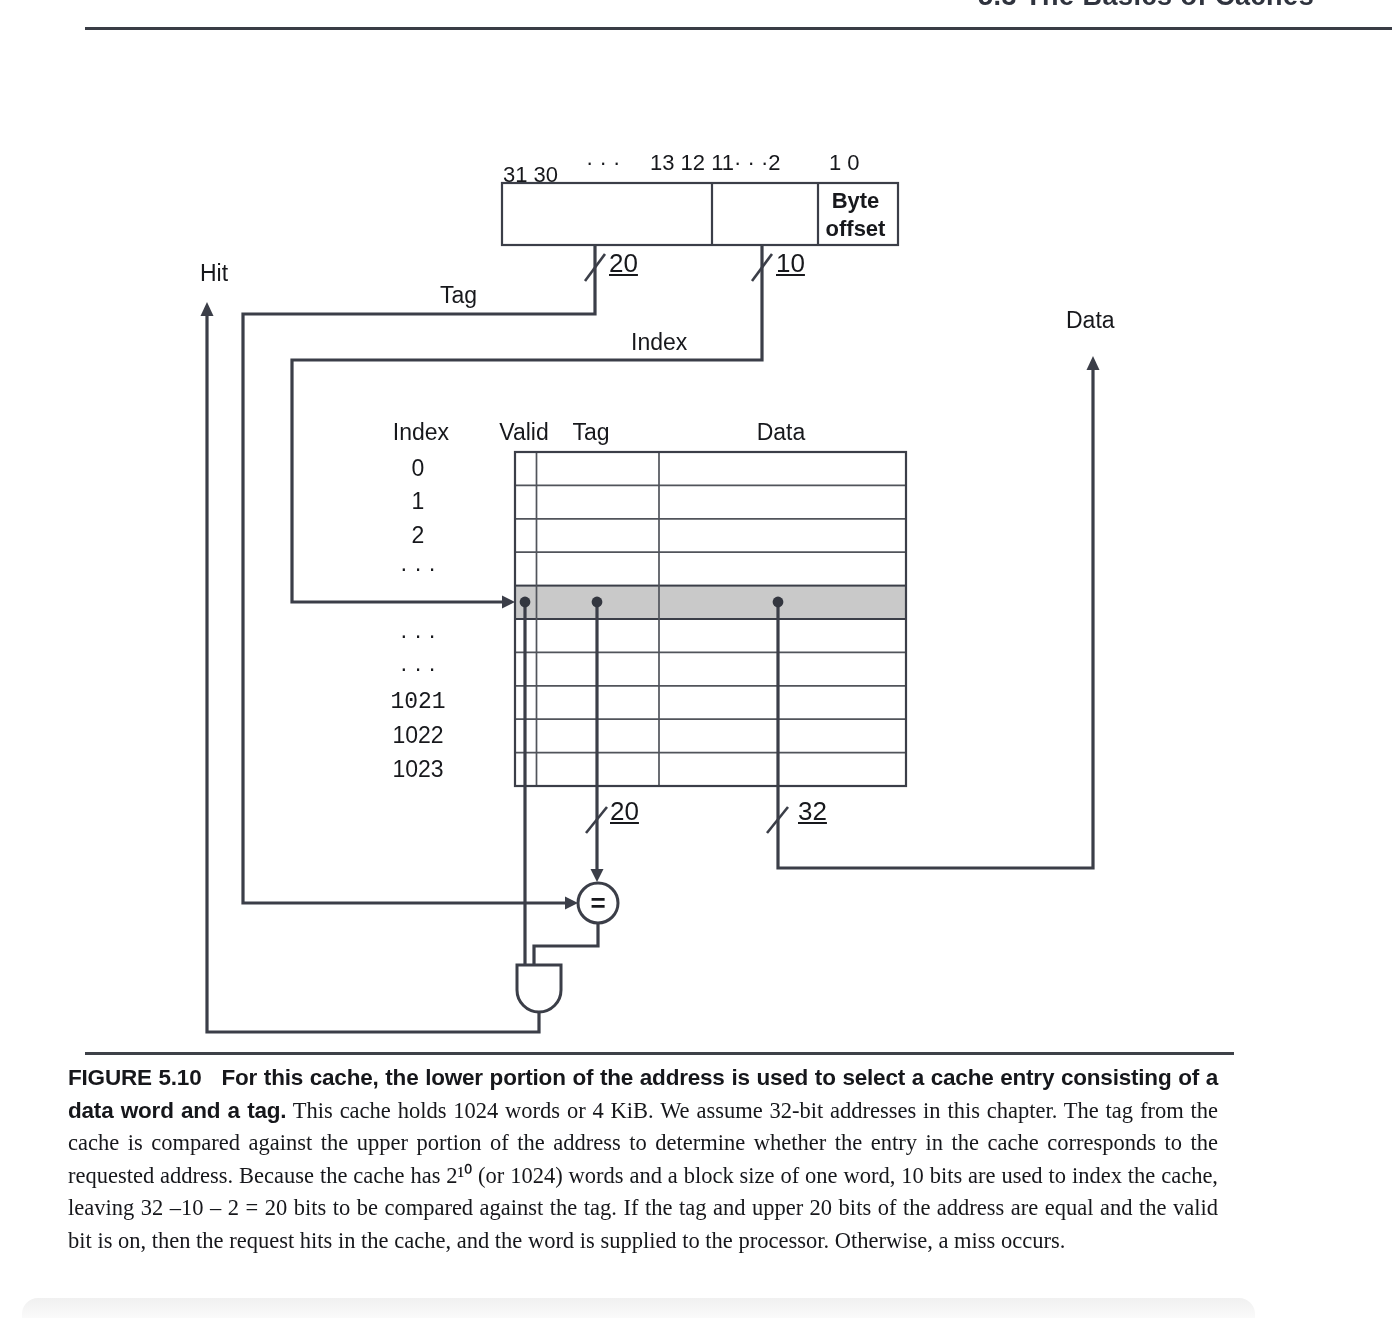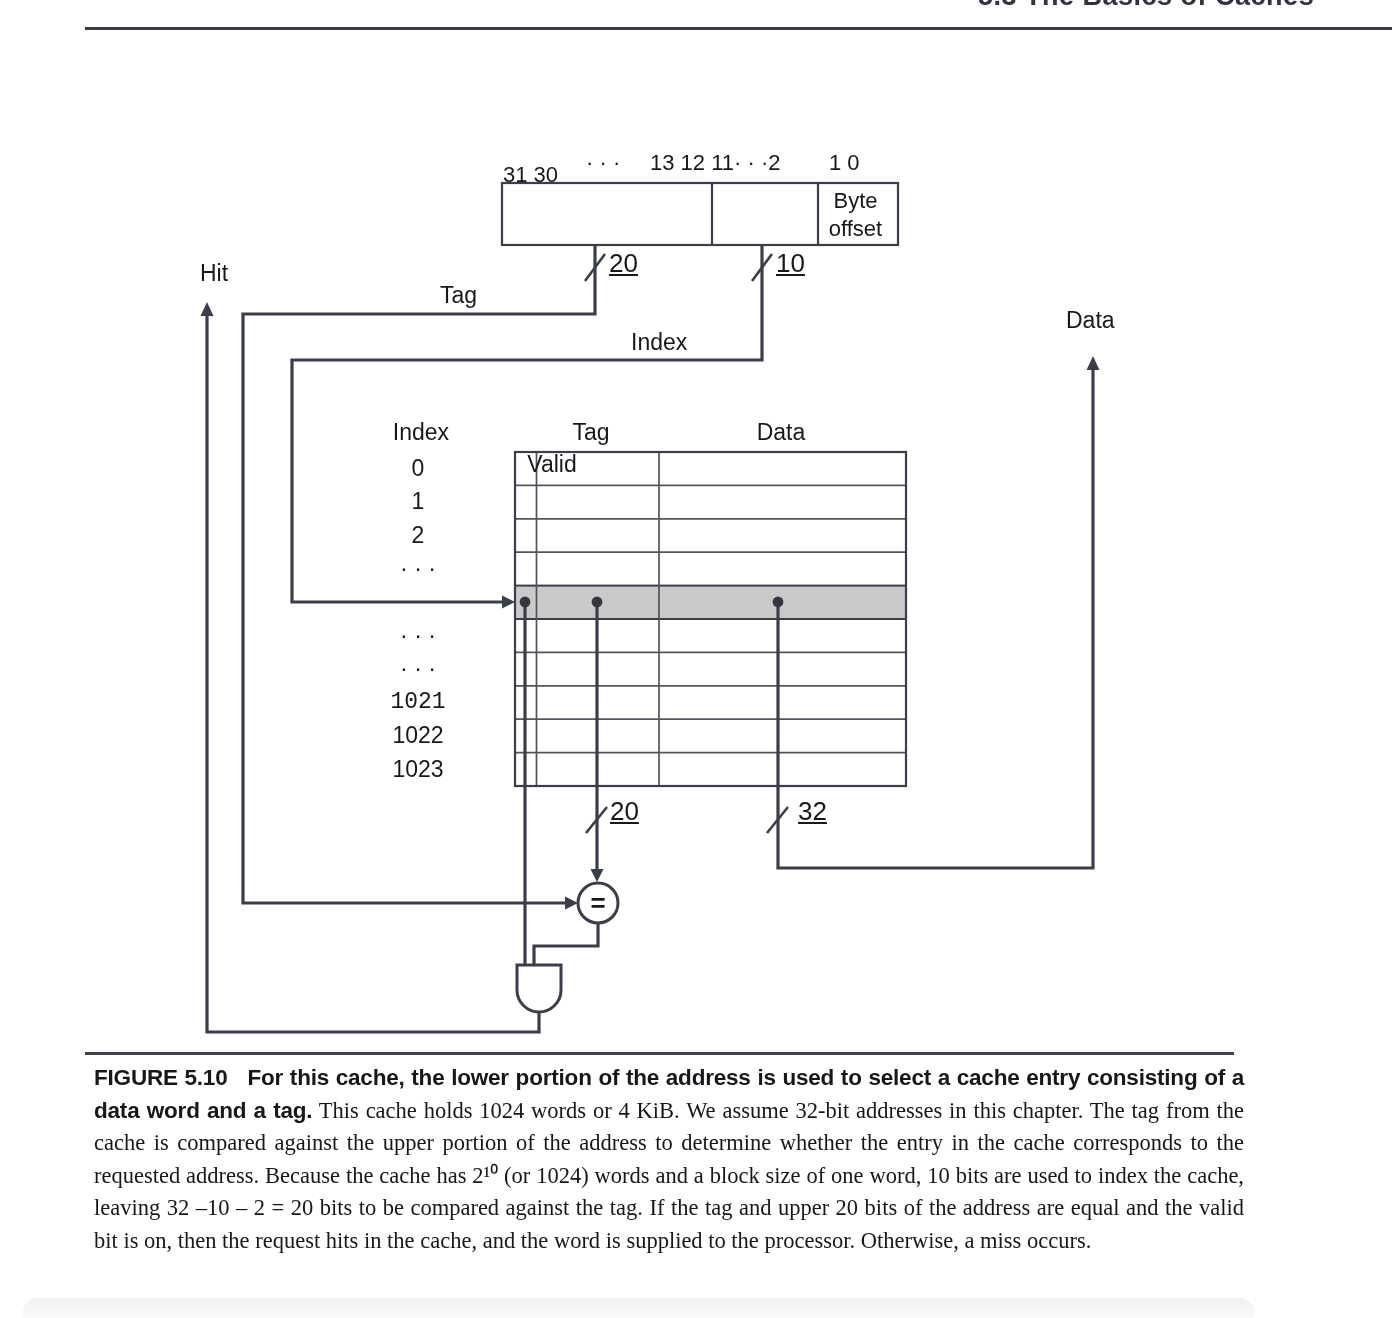--- a/index.html
+++ b/index.html
@@ -8,27 +8,27 @@
   .runhead-clip{position:absolute;top:0;left:978px;width:418px;height:9px;overflow:hidden;}
   .runhead{position:absolute;top:-19px;left:0;font:bold 27px "Liberation Sans",sans-serif;
            color:#2f333e;letter-spacing:.5px;white-space:nowrap;}
   .top-rule{position:absolute;left:85px;top:27px;width:1307px;height:3px;background:#3a3d46;}
   .dlabel{position:absolute;font-size:23px;line-height:26px;color:#17181c;white-space:nowrap;}
   .bits{font-size:22px;}
   .bus{font-size:26px;text-decoration:underline;}
   .addr-title{position:absolute;left:498px;top:104px;width:410px;text-align:center;
               font-weight:bold;font-size:24px;color:#111;}
   .byte-offset{position:absolute;left:819px;top:187px;width:73px;text-align:center;
-               font-size:22px;line-height:28px;color:#17181c;}
+               font-size:22px;line-height:28px;color:#17181c;font-weight:bold;}
   .centered{text-align:center;}
   .rowlab{position:absolute;left:378px;width:80px;text-align:center;
           font-size:23px;height:34px;line-height:33px;}
   .diagram-svg{position:absolute;left:0;top:0;}
   .cap-rule{position:absolute;left:85px;top:1052px;width:1149px;height:3px;background:#3e4148;}
-  .caption{position:absolute;left:94px;top:1062px;width:1150px;text-align:justify;color:#16171b;}
+  .caption{position:absolute;left:68px;top:1062px;width:1150px;text-align:justify;color:#16171b;}
   .cap-bold{font:bold 22.5px/32.5px "Liberation Sans",sans-serif;letter-spacing:-0.2px;}
   .fig-num{margin-right:20px;}
   .cap-serif{font:22.5px/32.5px "Liberation Serif",serif;}
   .bottom-band{position:absolute;left:22px;top:1298px;width:1233px;height:22px;
                background:linear-gradient(#f0f0f0,#fbfbfb);border-radius:16px 16px 0 0;}
 </style>
 </head>
 <body>
 
 <div class="page">
@@ -117,21 +117,21 @@
 
   <div class="dlabel bus" style="left:609px;top:250px;">20</div>
   <div class="dlabel bus" style="left:776px;top:250px;">10</div>
 
   <div class="dlabel" style="left:200px;top:260px;">Hit</div>
   <div class="dlabel" style="left:440px;top:282px;">Tag</div>
   <div class="dlabel" style="left:631px;top:329px;">Index</div>
   <div class="dlabel" style="left:1066px;top:307px;">Data</div>
 
   <div class="dlabel centered" style="left:381px;top:419px;width:80px;">Index</div>
-  <div class="dlabel centered" style="left:522px;top:419px;width:60px;margin-top:32px;">Valid</div>
+  <div class="dlabel centered" style="left:494px;top:419px;width:60px;">Valid</div>
   <div class="dlabel centered" style="left:566px;top:419px;width:50px;">Tag</div>
   <div class="dlabel centered" style="left:746px;top:419px;width:70px;">Data</div>
 
   <div class="rowlab" style="top:452px;">0</div>
   <div class="rowlab" style="top:485.4px;">1</div>
   <div class="rowlab" style="top:518.8px;">2</div>
   <div class="rowlab" style="top:552.2px;">· · ·</div>
   <div class="rowlab" style="top:585.6px;"></div>
   <div class="rowlab" style="top:619px;">· · ·</div>
   <div class="rowlab" style="top:652.4px;">· · ·</div>

